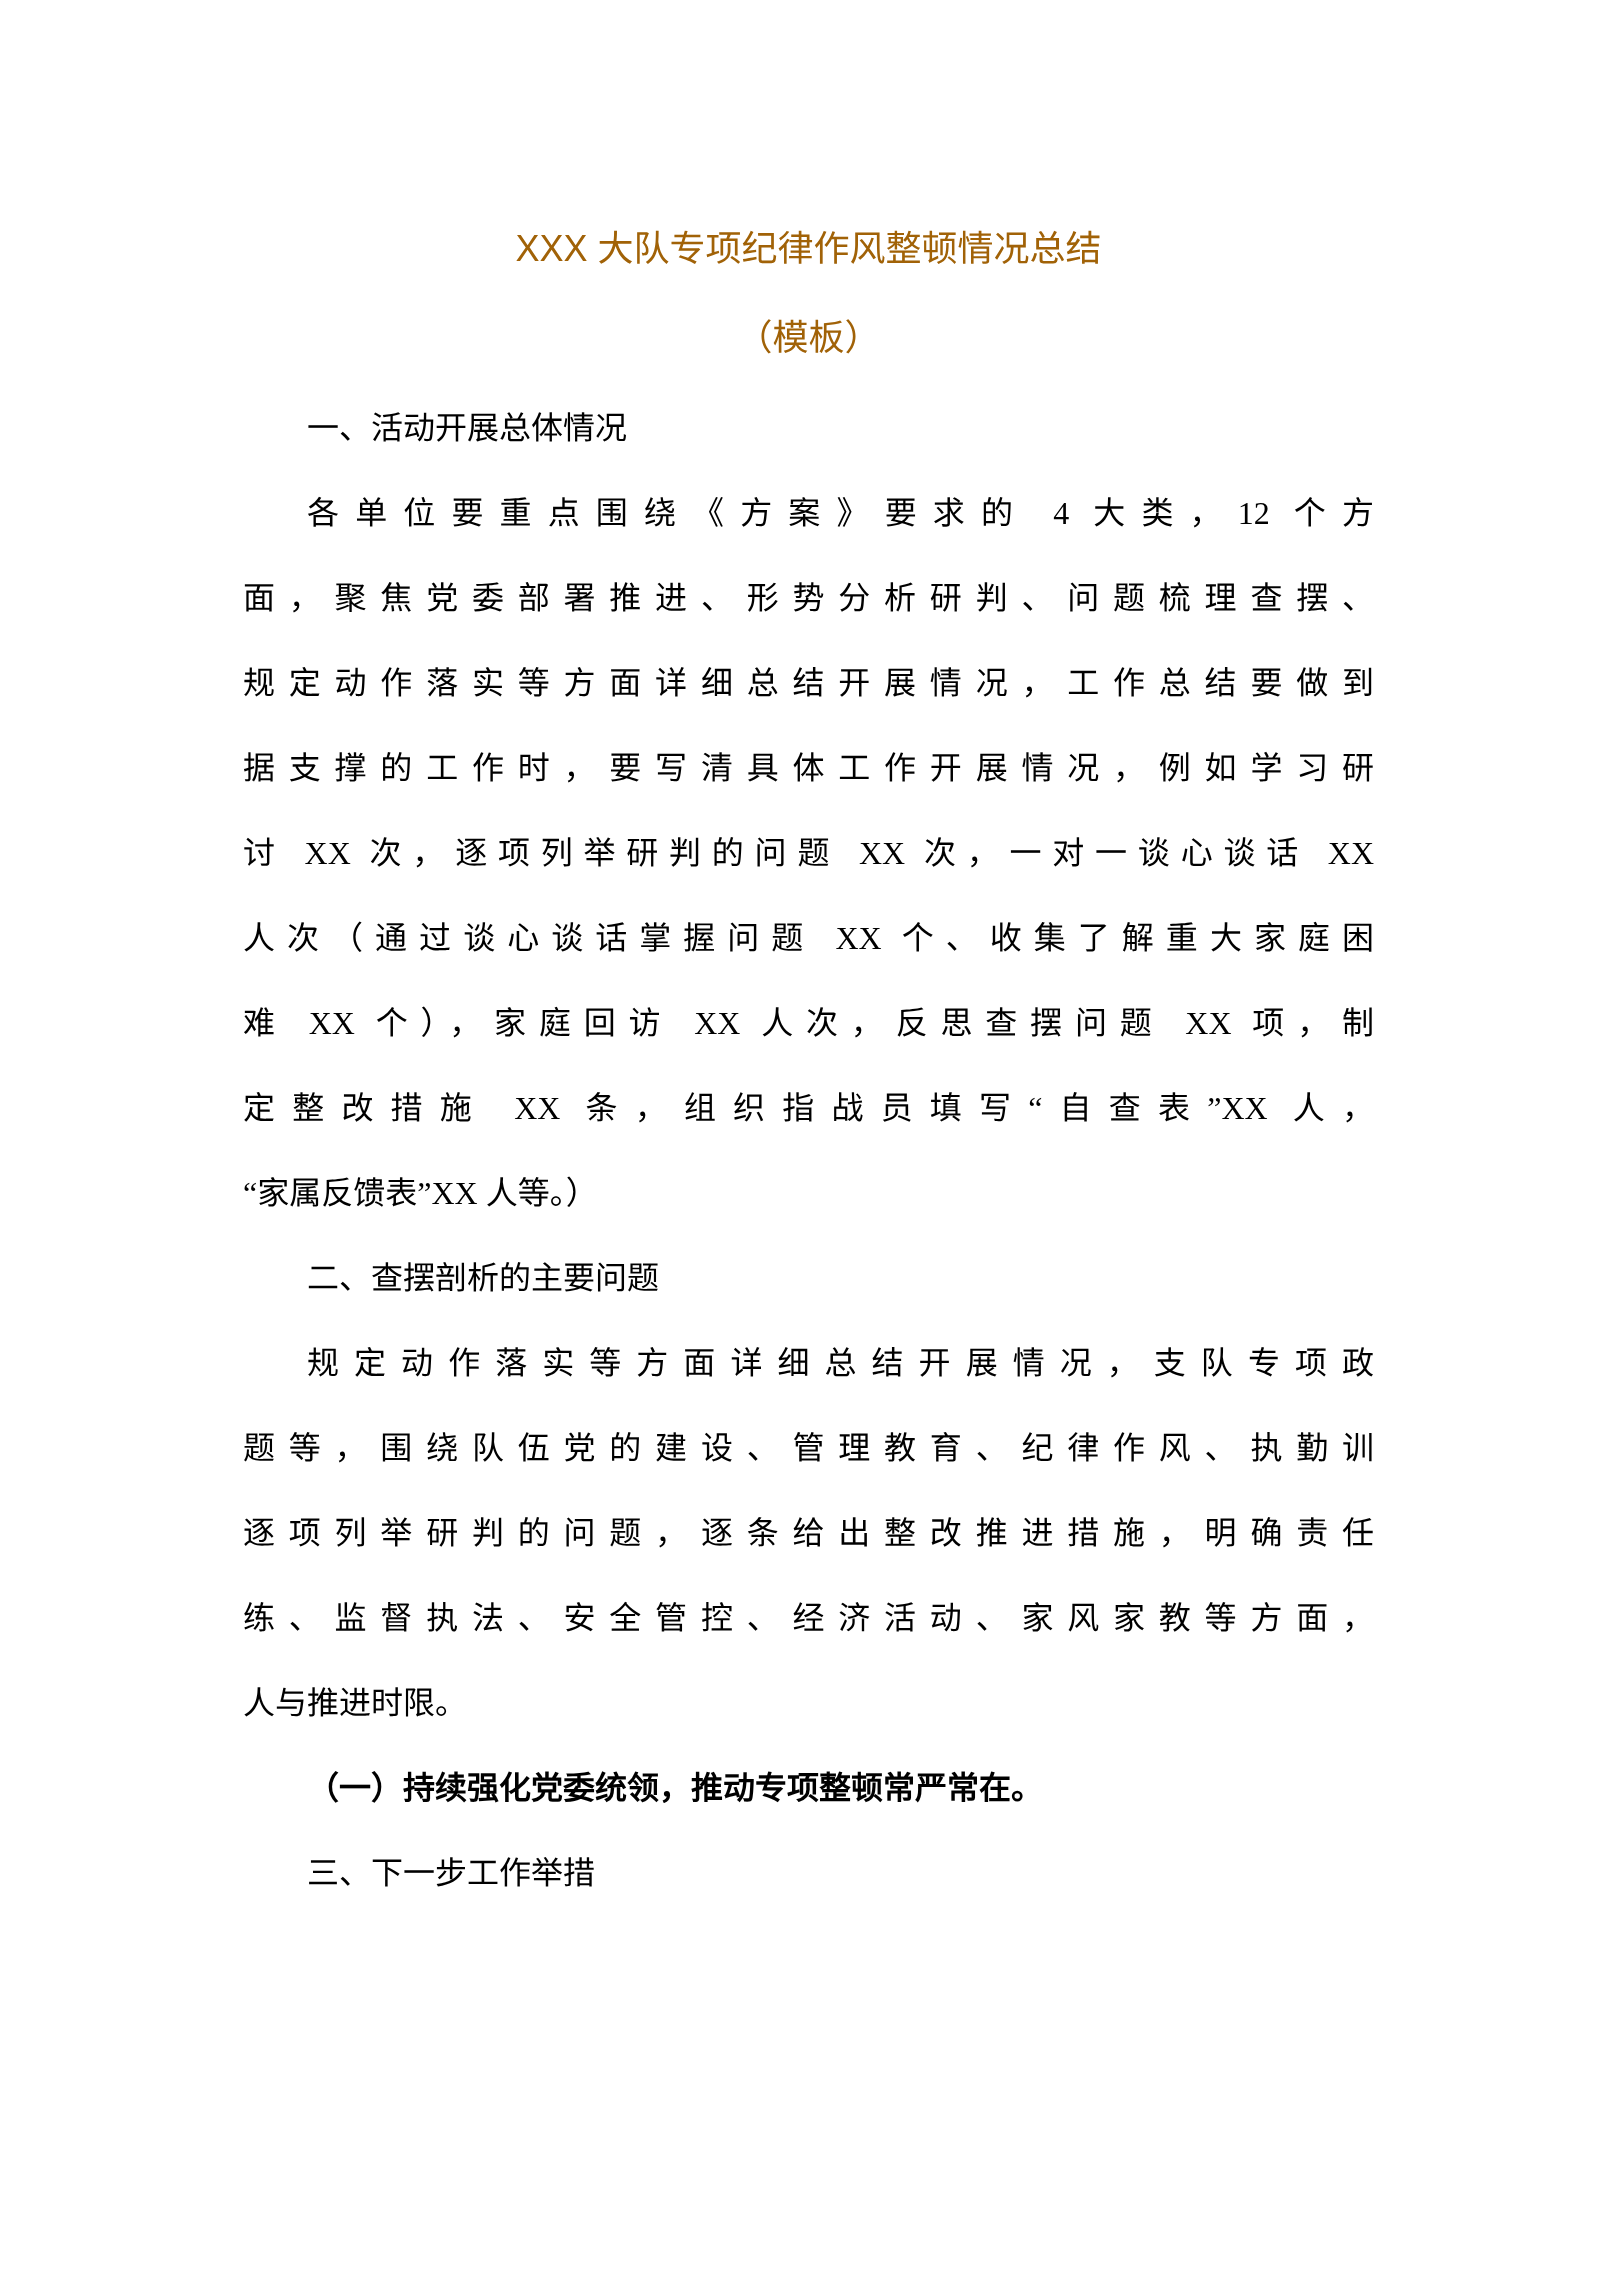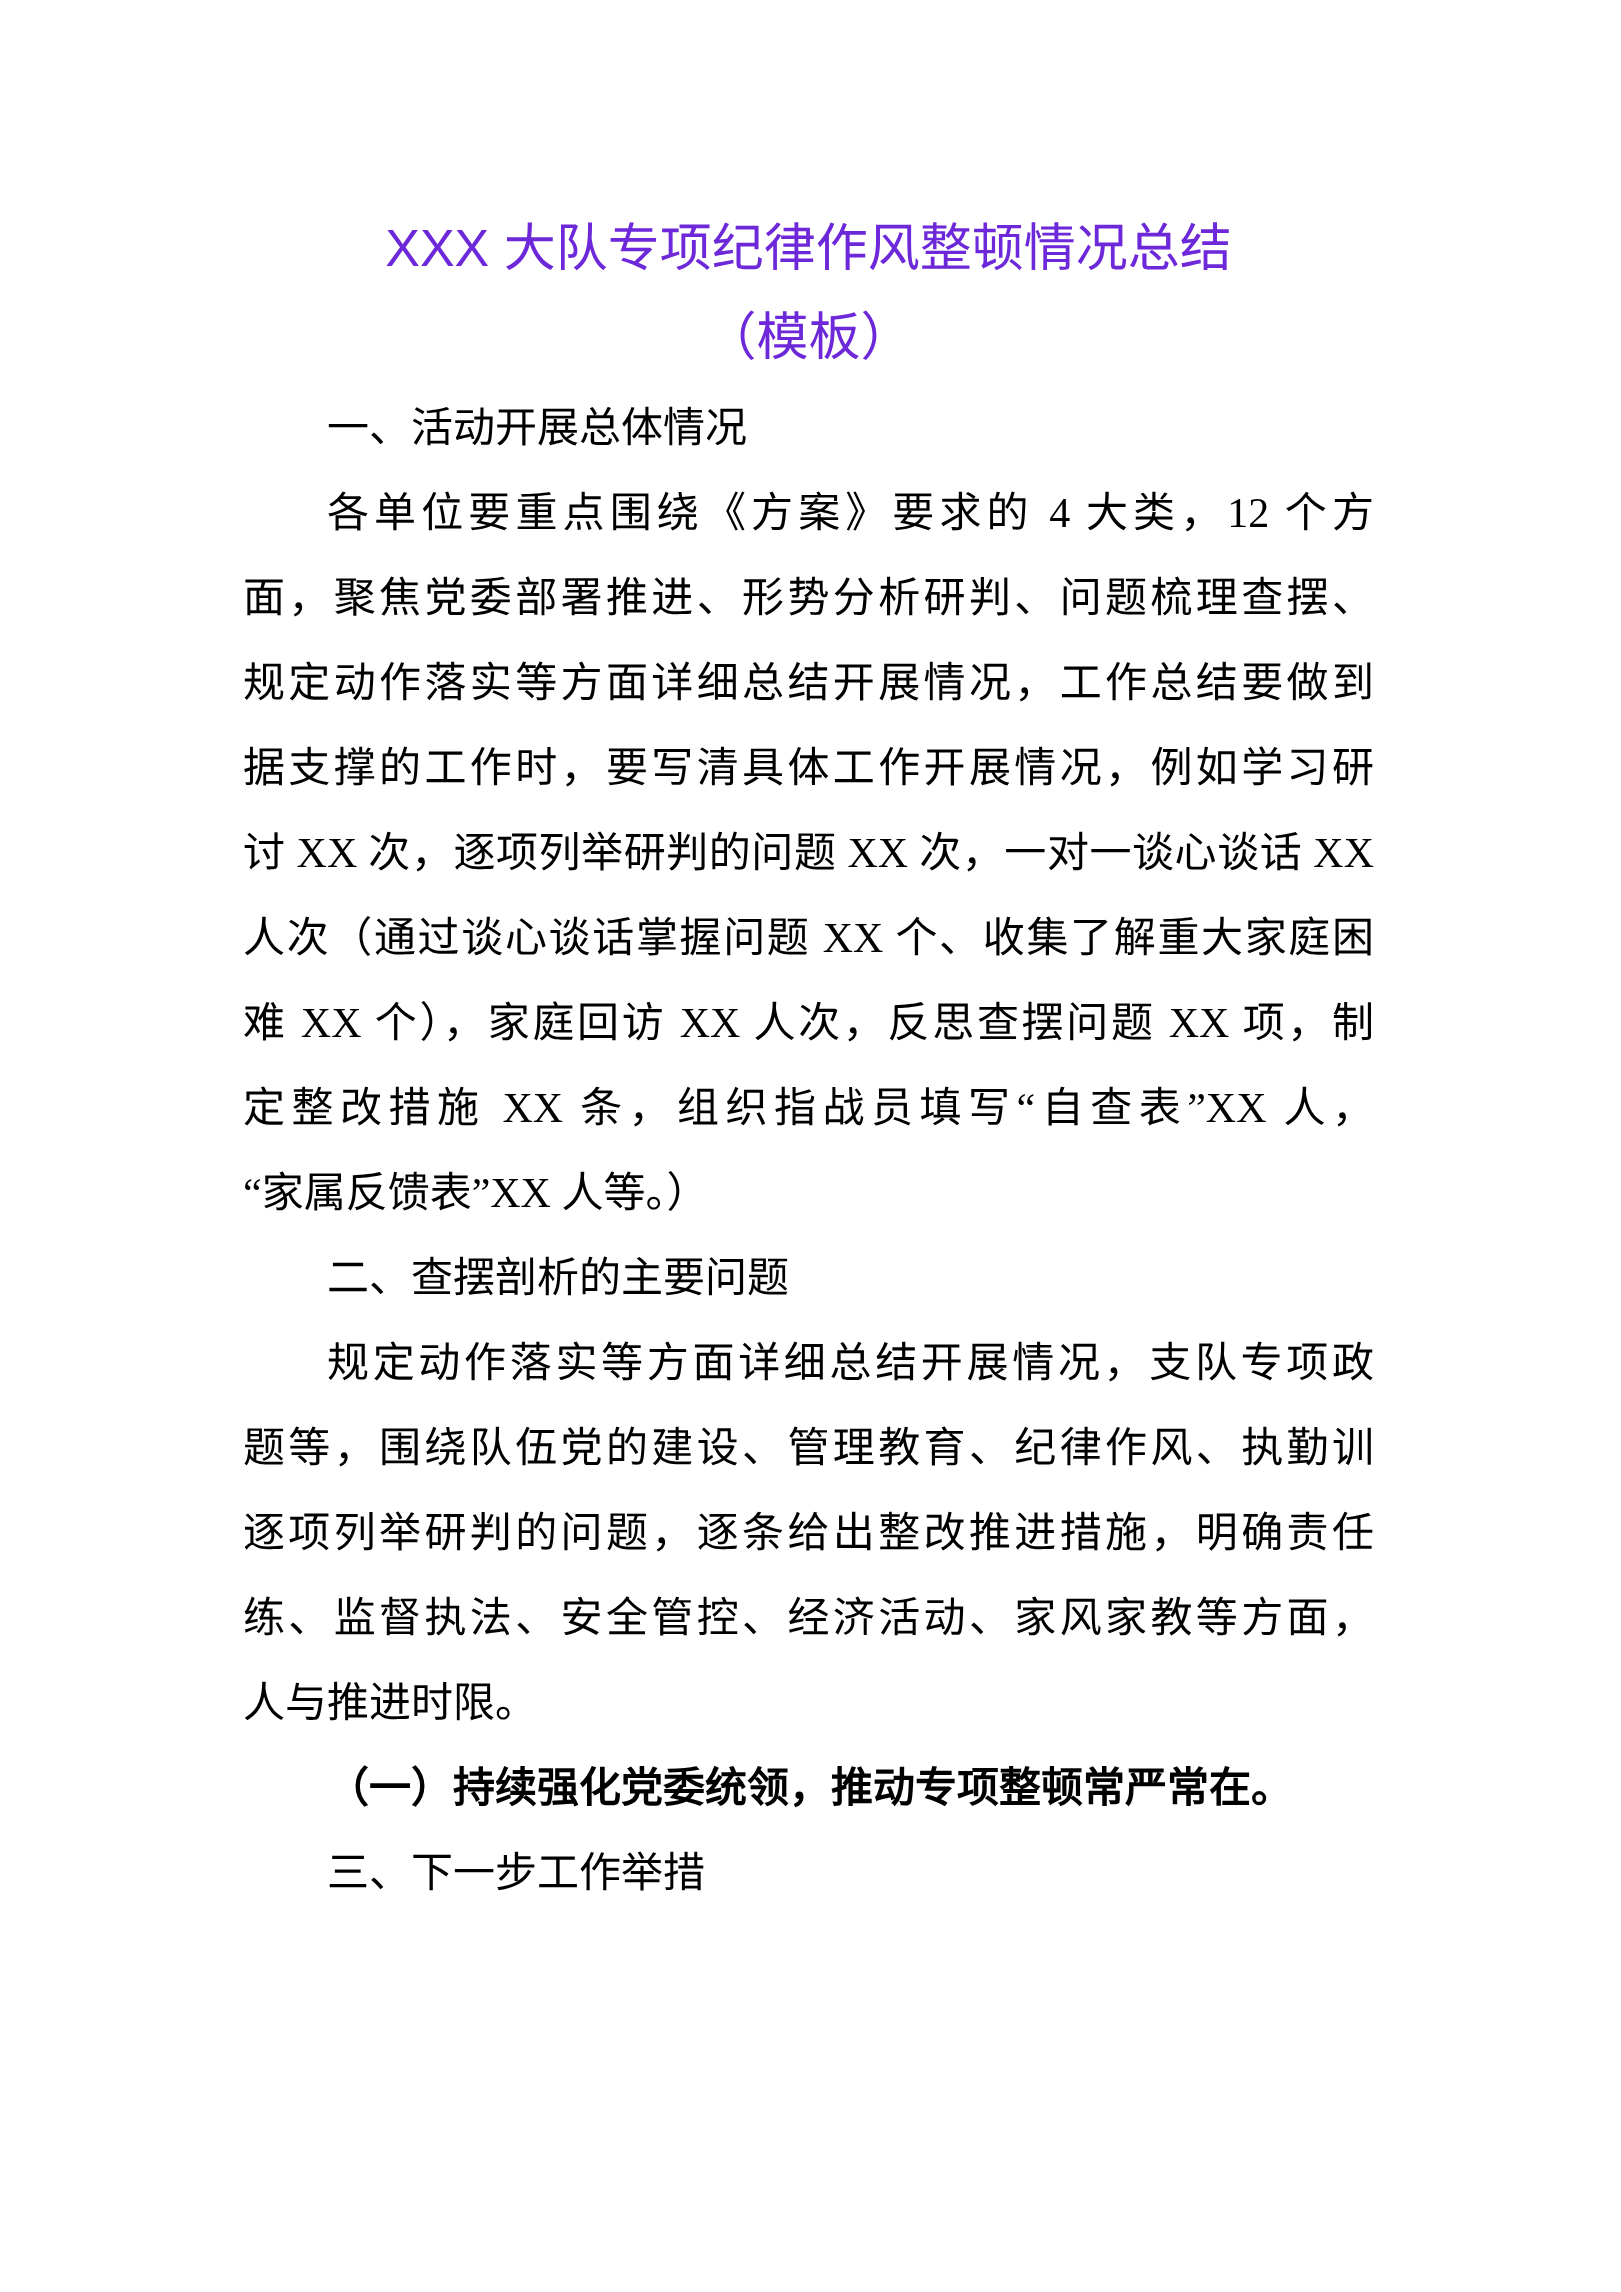--- a/index.html
+++ b/index.html
@@ -12,30 +12,30 @@
     width: 1621px;
     height: 2293px;
     background: #ffffff;
     color: #000000;
     overflow: hidden;
     box-sizing: border-box;
     padding: 204px 247px 0 243px;
   }
   .doc-title {
     font-family: "Liberation Sans", sans-serif;
-    font-size: 52px;
+    font-size: 36px;
     line-height: 89px;
     text-align: center;
     font-weight: 400;
-    color: #6d28d9;
+    color: #a16207;
   }
   .doc-body {
     margin-top: 3.9px;
     font-family: "Liberation Serif", sans-serif; 
-    font-size: 42px;
+    font-size: 32px;
     line-height: 85px;
     color: #000000;
   }
   .t-line { display: block; }
   .b-line {
     display: block;
     text-align: justify;
     text-align-last: left;
     white-space: normal;
   }

